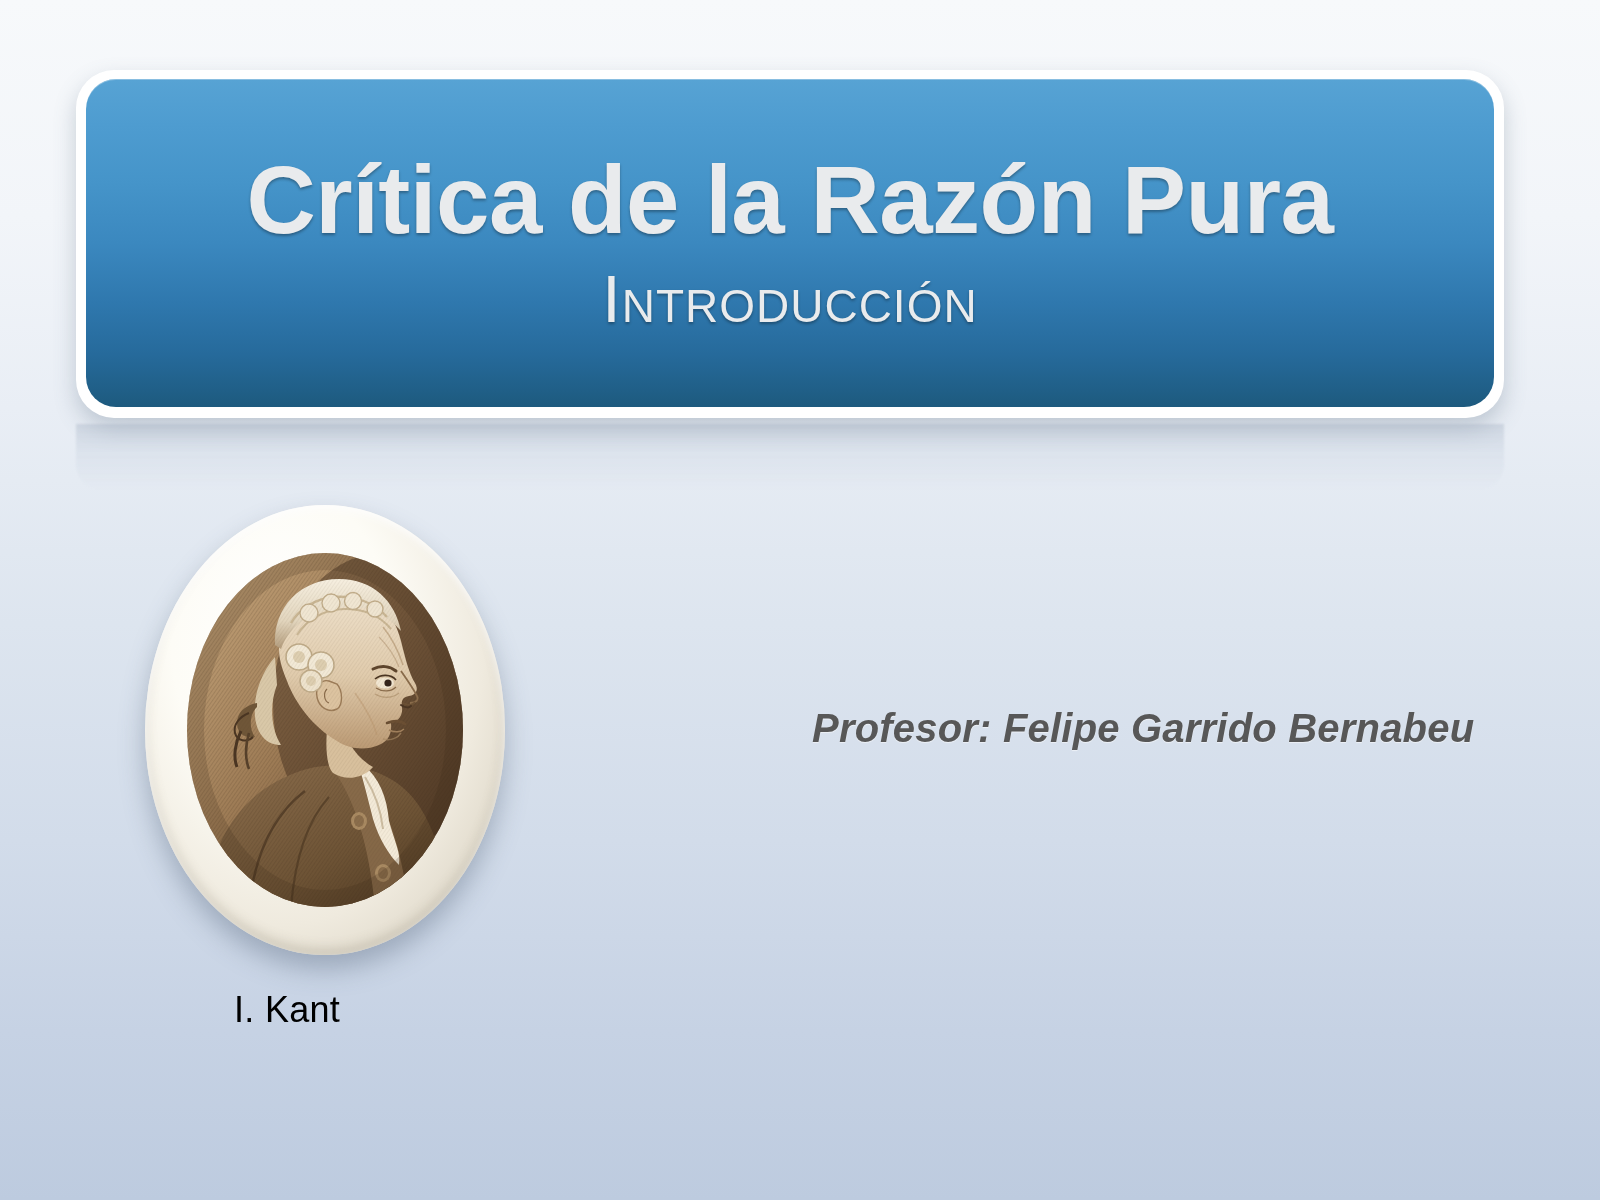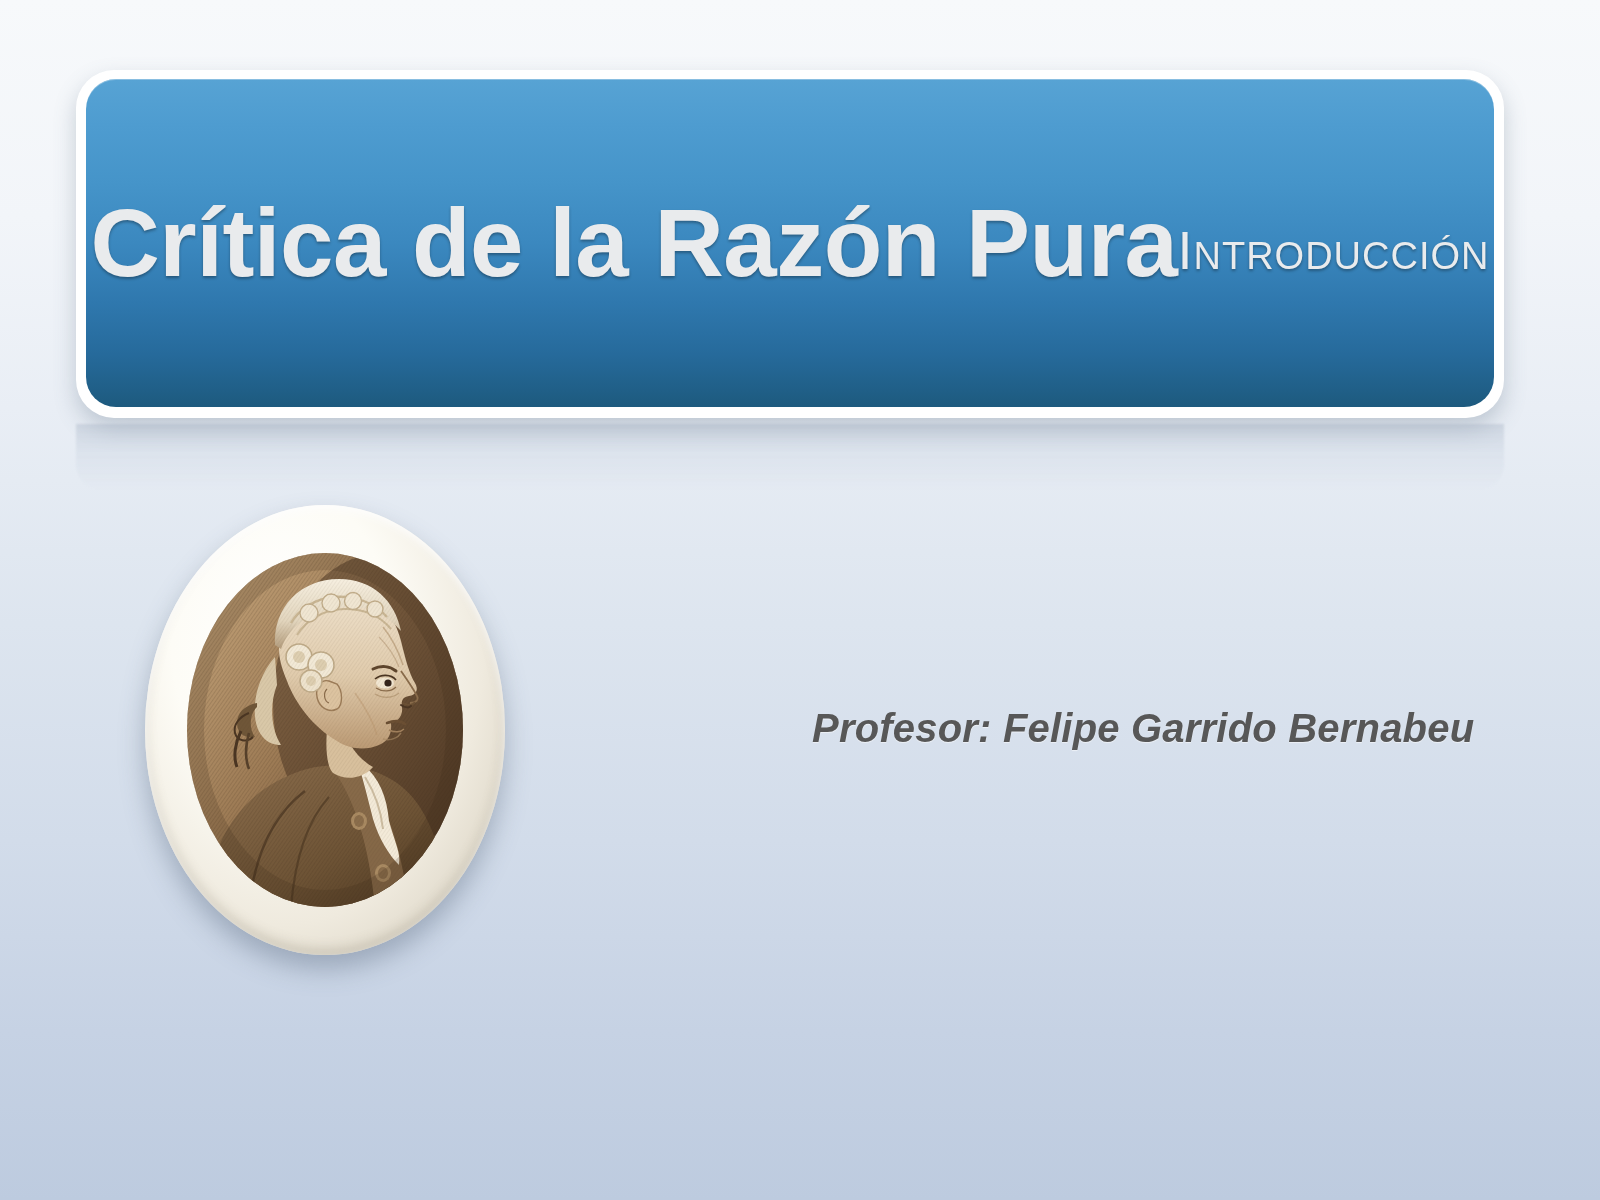--- a/index.html
+++ b/index.html
@@ -51,38 +51,38 @@
     background: linear-gradient(to bottom,
         #57a3d4 0%,
         #4e9cd0 14%,
         #4594c9 32%,
         #3b88bf 50%,
         #2f78ae 68%,
         #266a9b 84%,
         #1d5a7e 100%);
     box-shadow: inset 0 1px 0 rgba(255,255,255,0.30);
     display: flex;
-    flex-direction: row;
+    flex-direction: column;
     align-items: center;
     justify-content: center;
   }
 
   .title-line1 {
     color: #e9ebed;
     font-size: 96px;
     font-weight: bold;
     letter-spacing: -0.5px;
     line-height: 1.02;
     text-shadow: 0 2px 3px rgba(0,0,0,0.32);
     white-space: nowrap;
   }
 
   .title-line2 {
     color: #e9ebed;
-    font-size: 54px;
+    font-size: 66px;
     font-weight: normal;
     font-variant: small-caps;
     letter-spacing: 1px;
     line-height: 1.06;
     margin-top: 16px;
     text-shadow: 0 2px 3px rgba(0,0,0,0.32);
     white-space: nowrap;
     text-align: right;
   }
 
@@ -291,17 +291,18 @@
           <path d="M62 180 C58 194 58 206 62 216" stroke="#56402a" stroke-width="2.6" fill="none"></path>
 
           <rect width="276" height="354" fill="url(#hatch)" opacity="0.55"></rect>
 
           <rect width="276" height="354" fill="none"></rect>
           <ellipse cx="138" cy="177" rx="138" ry="177" fill="none" stroke="#3a2816" stroke-width="34" opacity="0.18"></ellipse>
         </svg>
       </div>
     </div>
 
+    <div class="portrait-caption">I. Kant</div>
   </div>
 
   <div class="professor">Profesor: Felipe Garrido Bernabeu</div>
 
 </div>
 
 </body></html>

